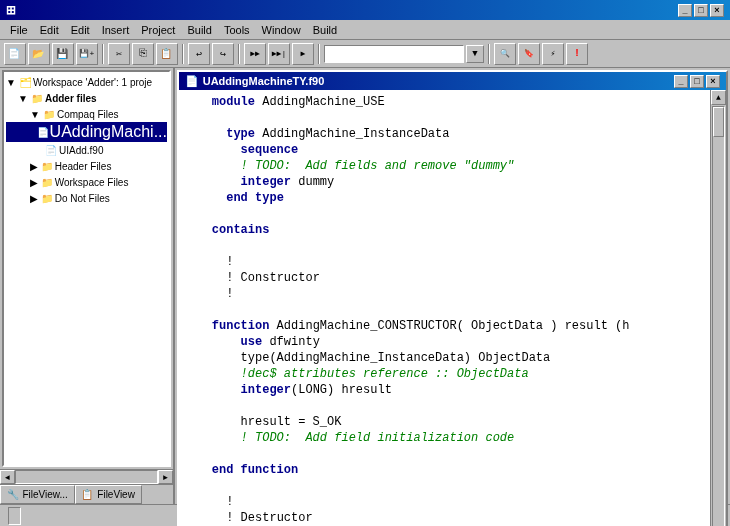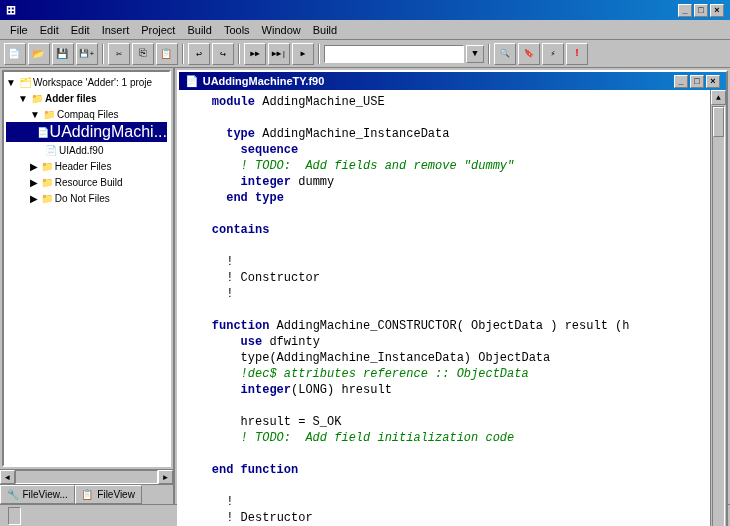--- a/index.html
+++ b/index.html
@@ -371,21 +371,21 @@
           <span class="tree-indent" style="width:24px;"></span>
           <span class="tree-icon">▶</span>
           <span class="icon-box folder-icon">📁</span>
           <span style="font-size:10px;">Header Files</span>
         </div>
 
         <div class="tree-item">
           <span class="tree-indent" style="width:24px;"></span>
           <span class="tree-icon">▶</span>
           <span class="icon-box folder-icon">📁</span>
-          <span style="font-size:10px;">Resource Build</span>
+          <span style="font-size:10px;">Workspace Files</span>
         </div>
 
         <div class="tree-item">
           <span class="tree-indent" style="width:24px;"></span>
           <span class="tree-icon">▶</span>
           <span class="icon-box folder-icon">📁</span>
           <span style="font-size:10px;">Do Not Files</span>
         </div>
 
       </div>

